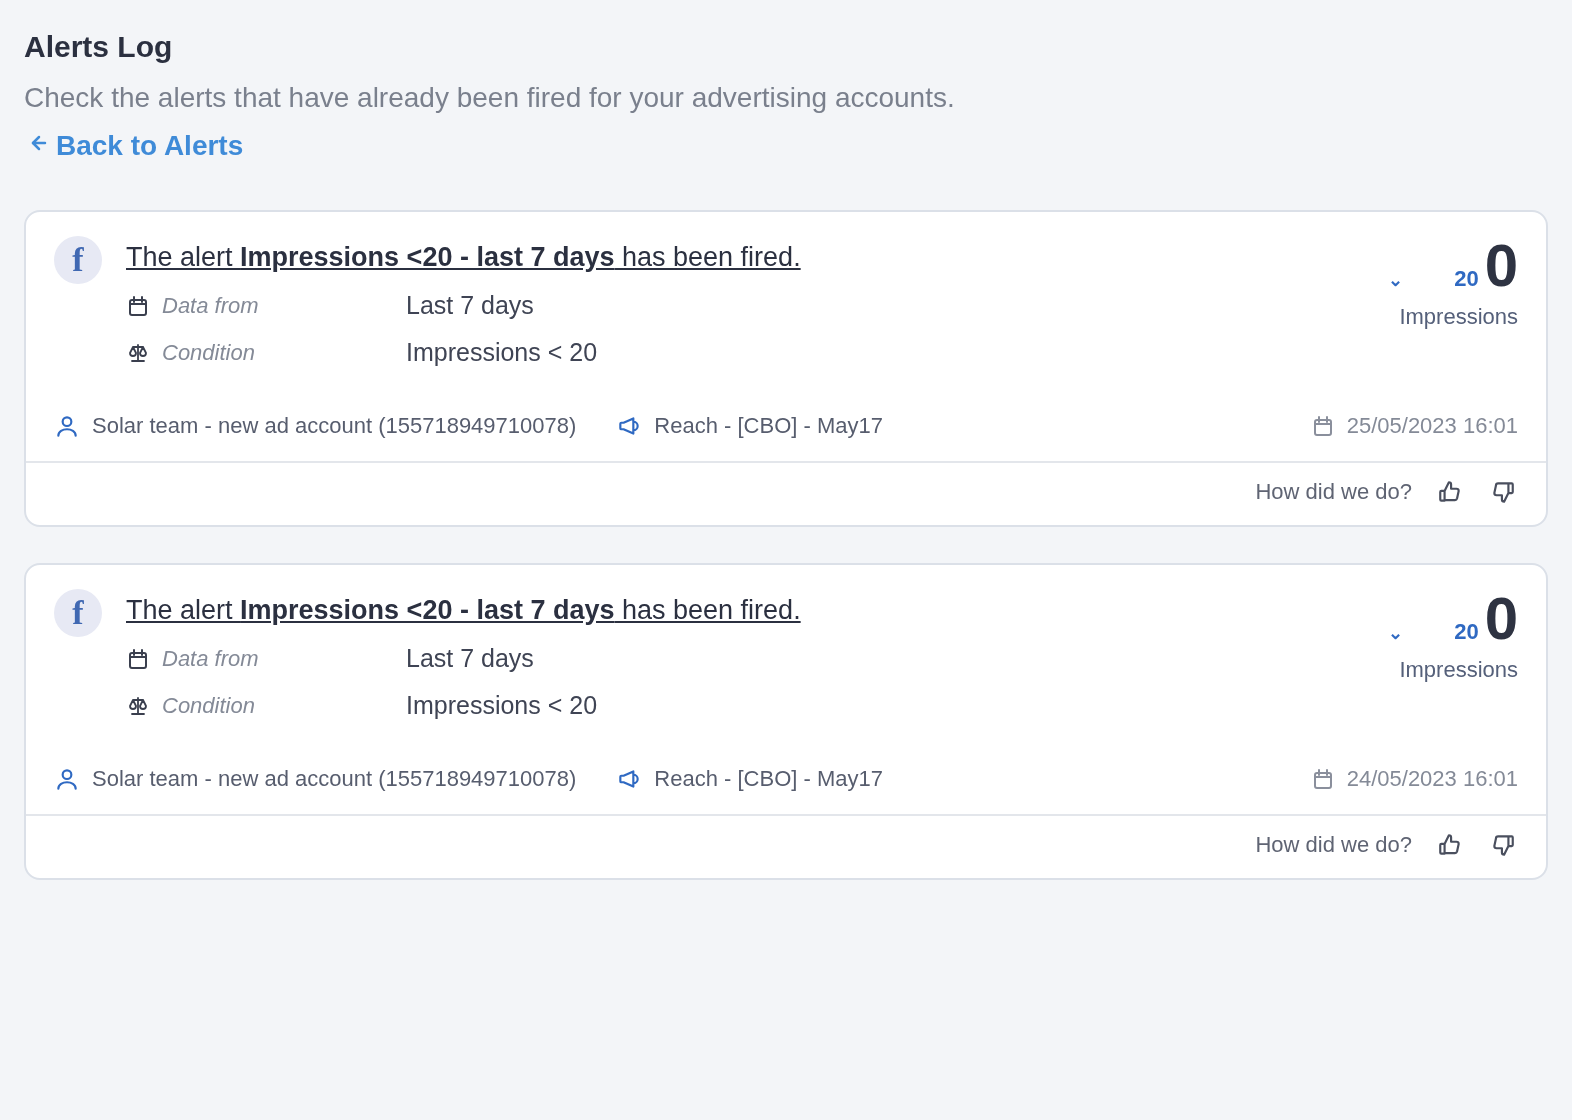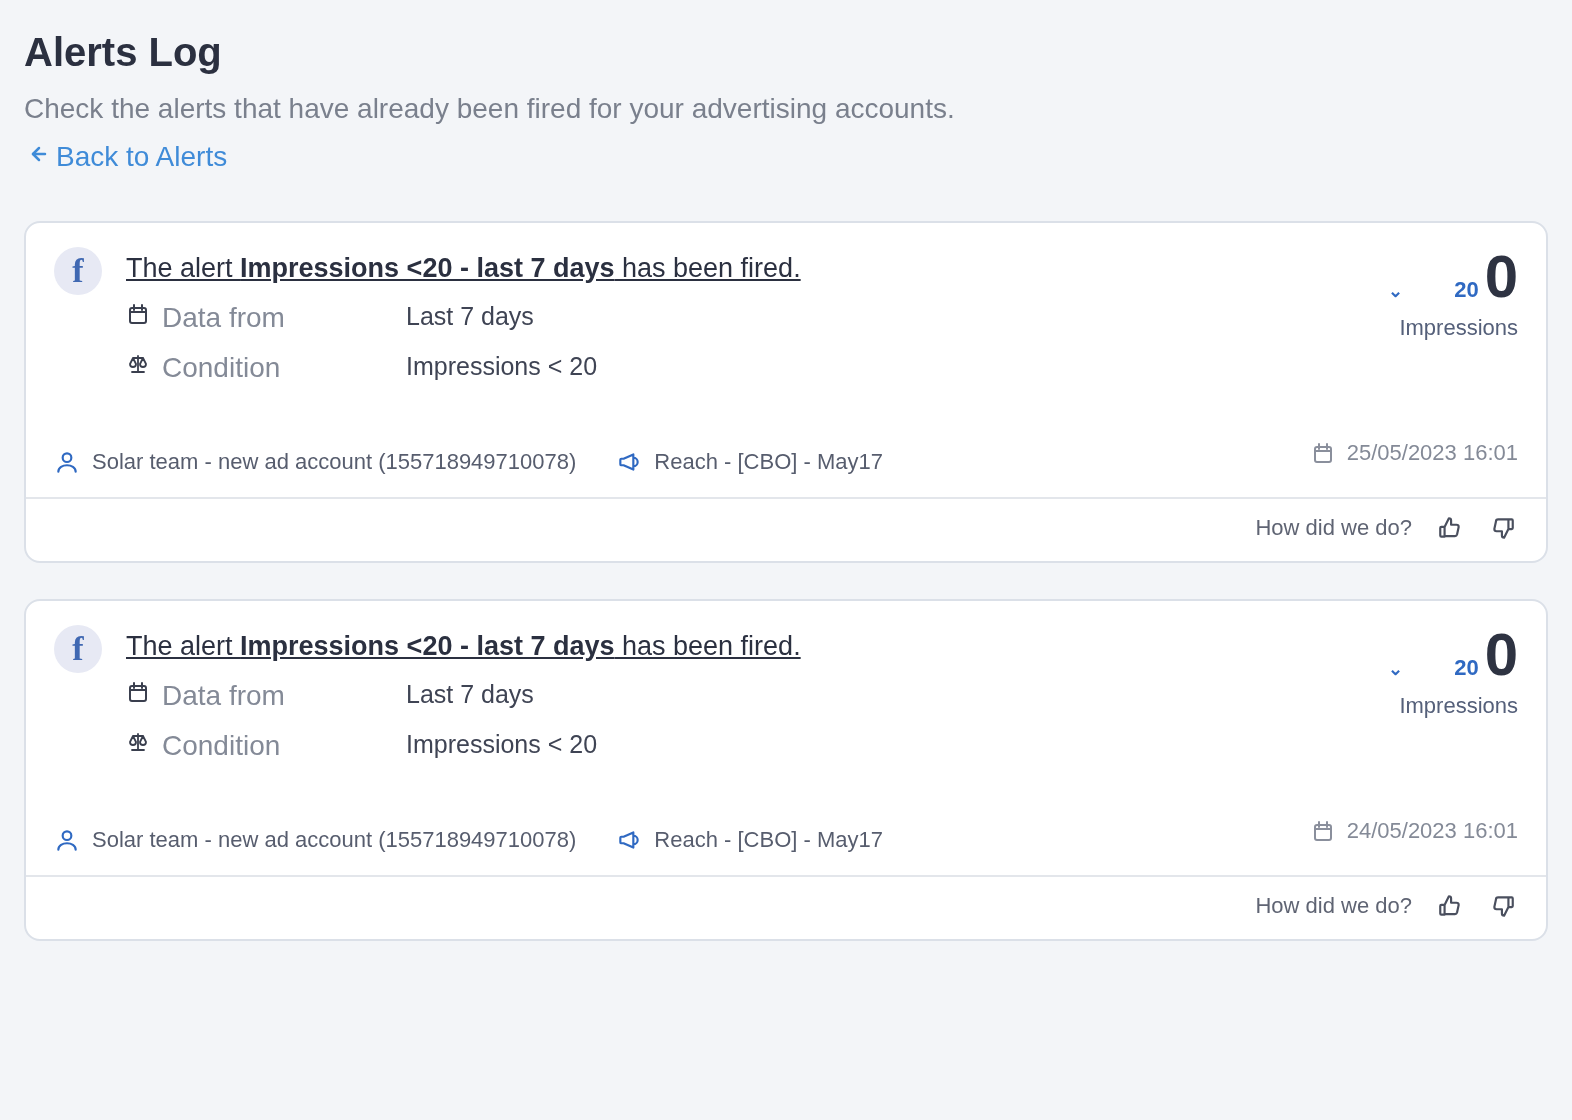--- a/index.html
+++ b/index.html
@@ -21,37 +21,37 @@
   body{
     background:var(--bg);
     font-family:"Segoe UI",Helvetica,Arial,sans-serif;
     color:var(--text-body);
     width:1572px;
     min-height:1120px;
     padding:20px 24px 60px 24px;
   }
 
   .page-title{
-    font-size:40px;
+    font-size:30px;
     font-weight:800;
     color:var(--text-heading);
     margin:10px 0 18px 0;
   }
   .page-subtitle{
     font-size:28px;
     color:#7a808d;
     margin:6px 0 16px 0;
   }
   .back-link{
     display:inline-flex;
     align-items:center;
     gap:8px;
     color:var(--link);
     font-size:28px;
-    font-weight:400;
+    font-weight:700;
     text-decoration:none;
     margin-bottom:48px;
   }
   .back-link svg{width:24px;height:24px;}
 
   .card{
     background:var(--card-bg);
     border:2px solid var(--card-border);
     border-radius:16px;
     padding:24px 28px 18px 28px;
@@ -86,23 +86,24 @@
   }
   .alert-title strong{font-weight:800;}
 
   .kv-grid{
     display:grid;
     grid-template-columns:280px 1fr;
     row-gap:18px;
     margin-top:10px;
   }
   .kv-label{
-    display:flex;align-items:flex-start;gap:12px;
+    display:flex;align-items:center;gap:12px;
+    font-style:italic;
     color:var(--text-italic);
-    font-size:28px;
+    font-size:22px;
   }
   .kv-label .ic{width:24px;height:24px;color:#3a3f4e;display:inline-flex;}
   .kv-value{
     font-size:25px;
     color:#3f4454;
   }
 
   .metric-block{text-align:right;min-width:180px;}
   .metric-top{
     display:flex;align-items:baseline;justify-content:flex-end;gap:6px;
@@ -115,21 +116,21 @@
   .metric-label{
     font-size:22px;color:#55607a;margin-top:8px;
   }
 
   .card-info{
     display:flex;align-items:center;justify-content:space-between;
     gap:24px;
     margin-top:46px;
     flex-wrap:wrap;
   }
-  .info-left{display:flex;align-items:center;gap:40px;flex-wrap:wrap;margin-top:19px;}
+  .info-left{display:flex;align-items:center;gap:40px;flex-wrap:wrap;}
   .info-item{
     display:flex;align-items:center;gap:12px;
     font-size:22px;color:#575d6e;
   }
   .info-item.blue svg{color:var(--accent);}
   .info-item svg{width:26px;height:26px;}
   .info-right{
     display:flex;align-items:center;gap:12px;
     font-size:22px;color:var(--text-italic);
   }

